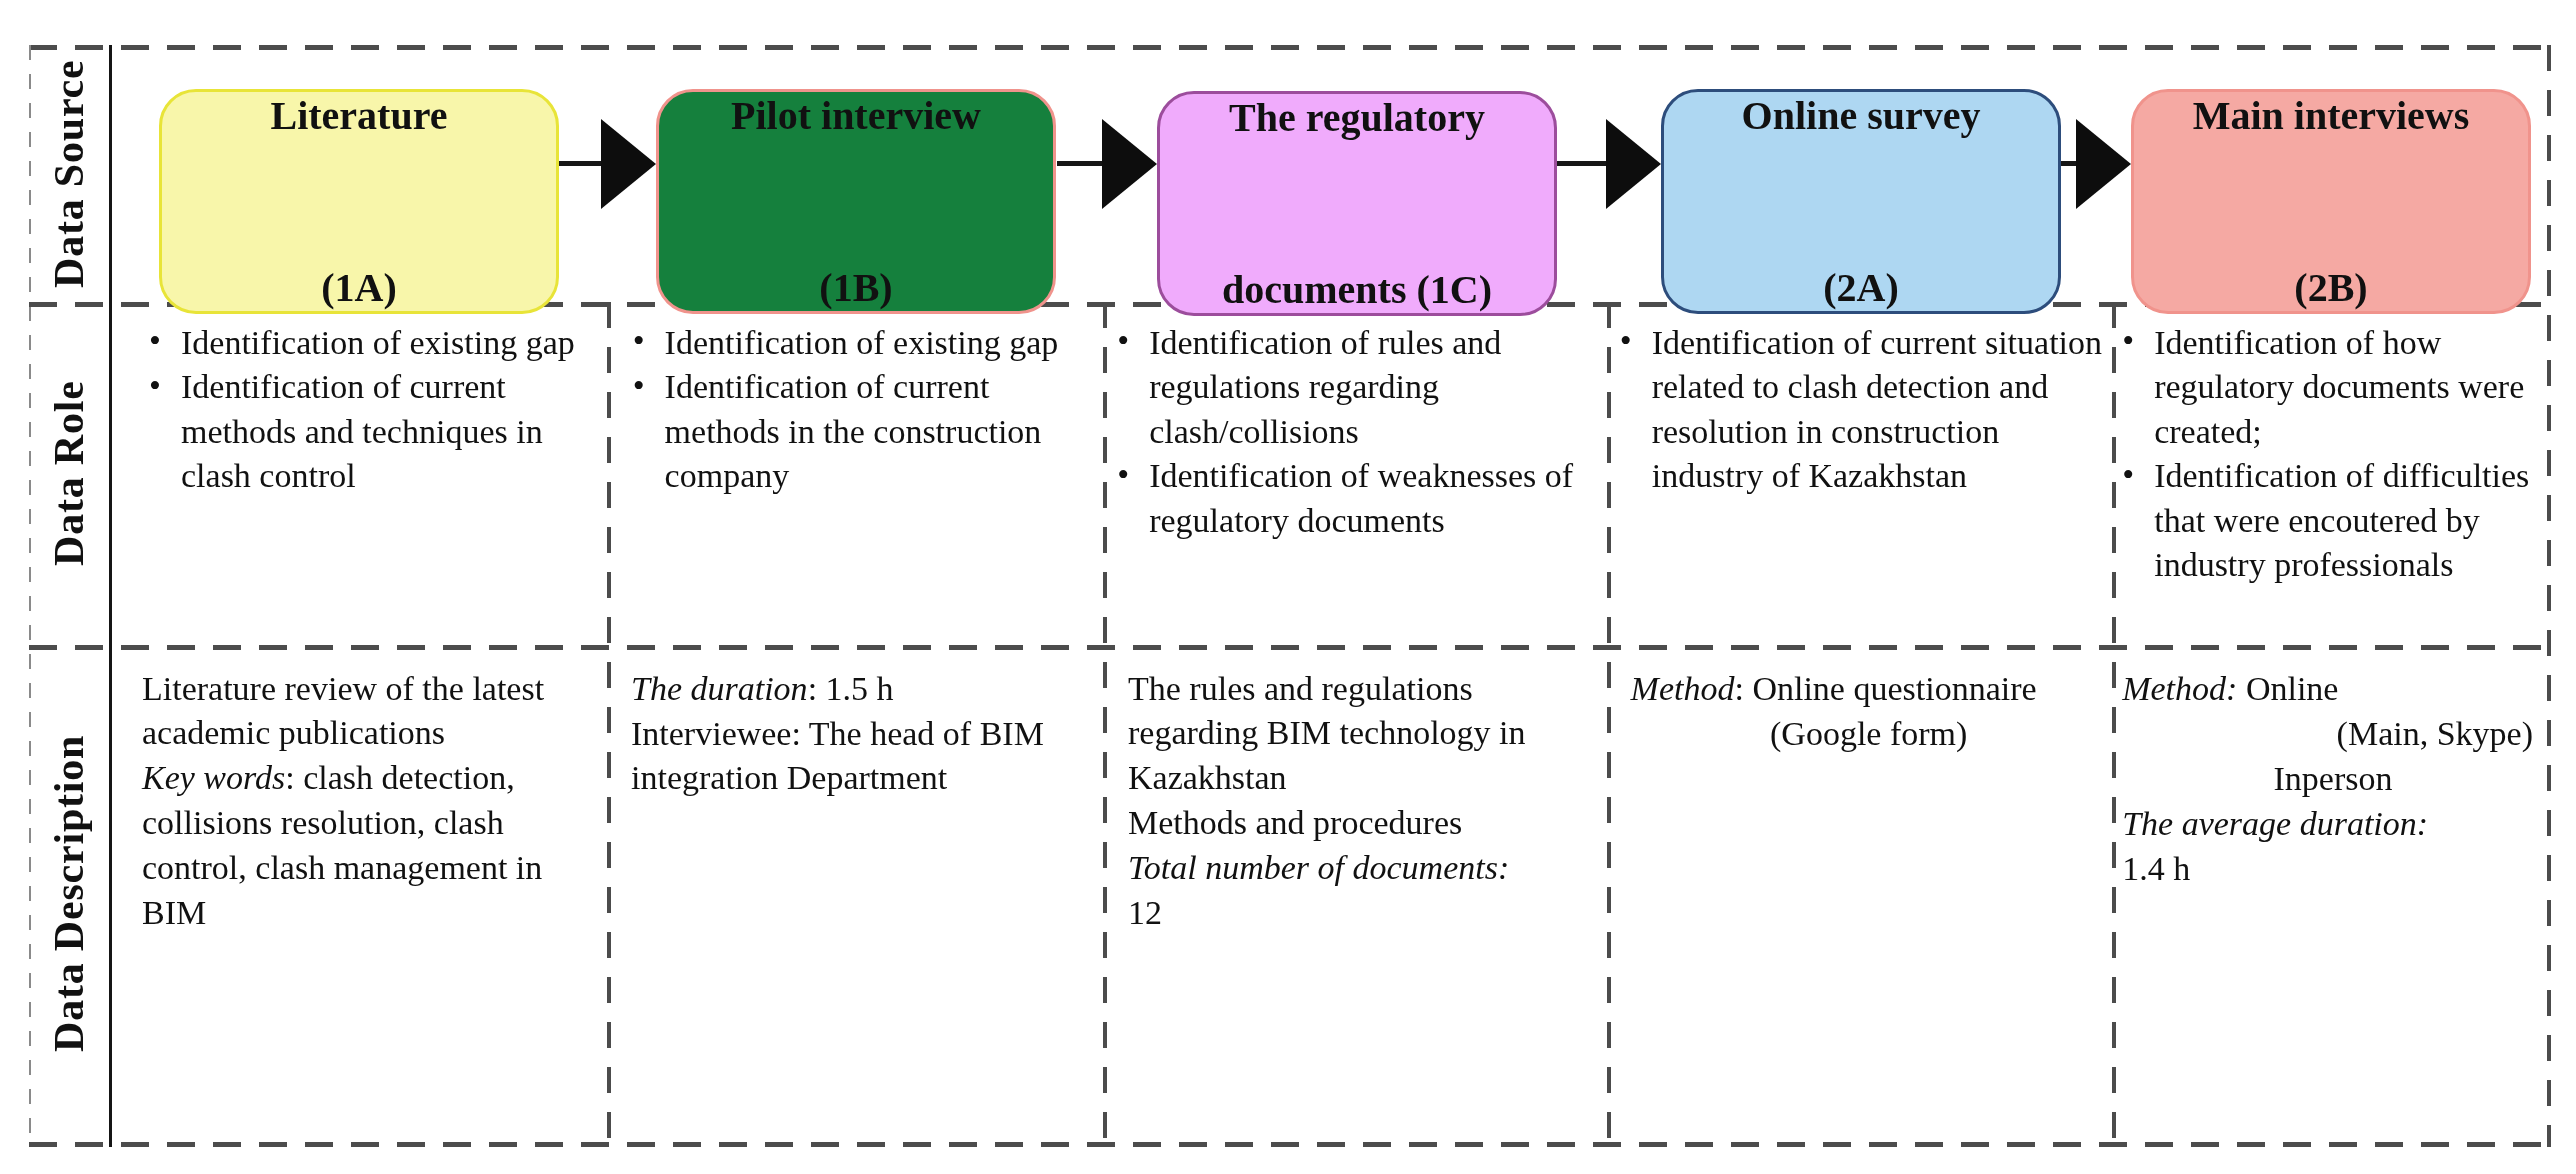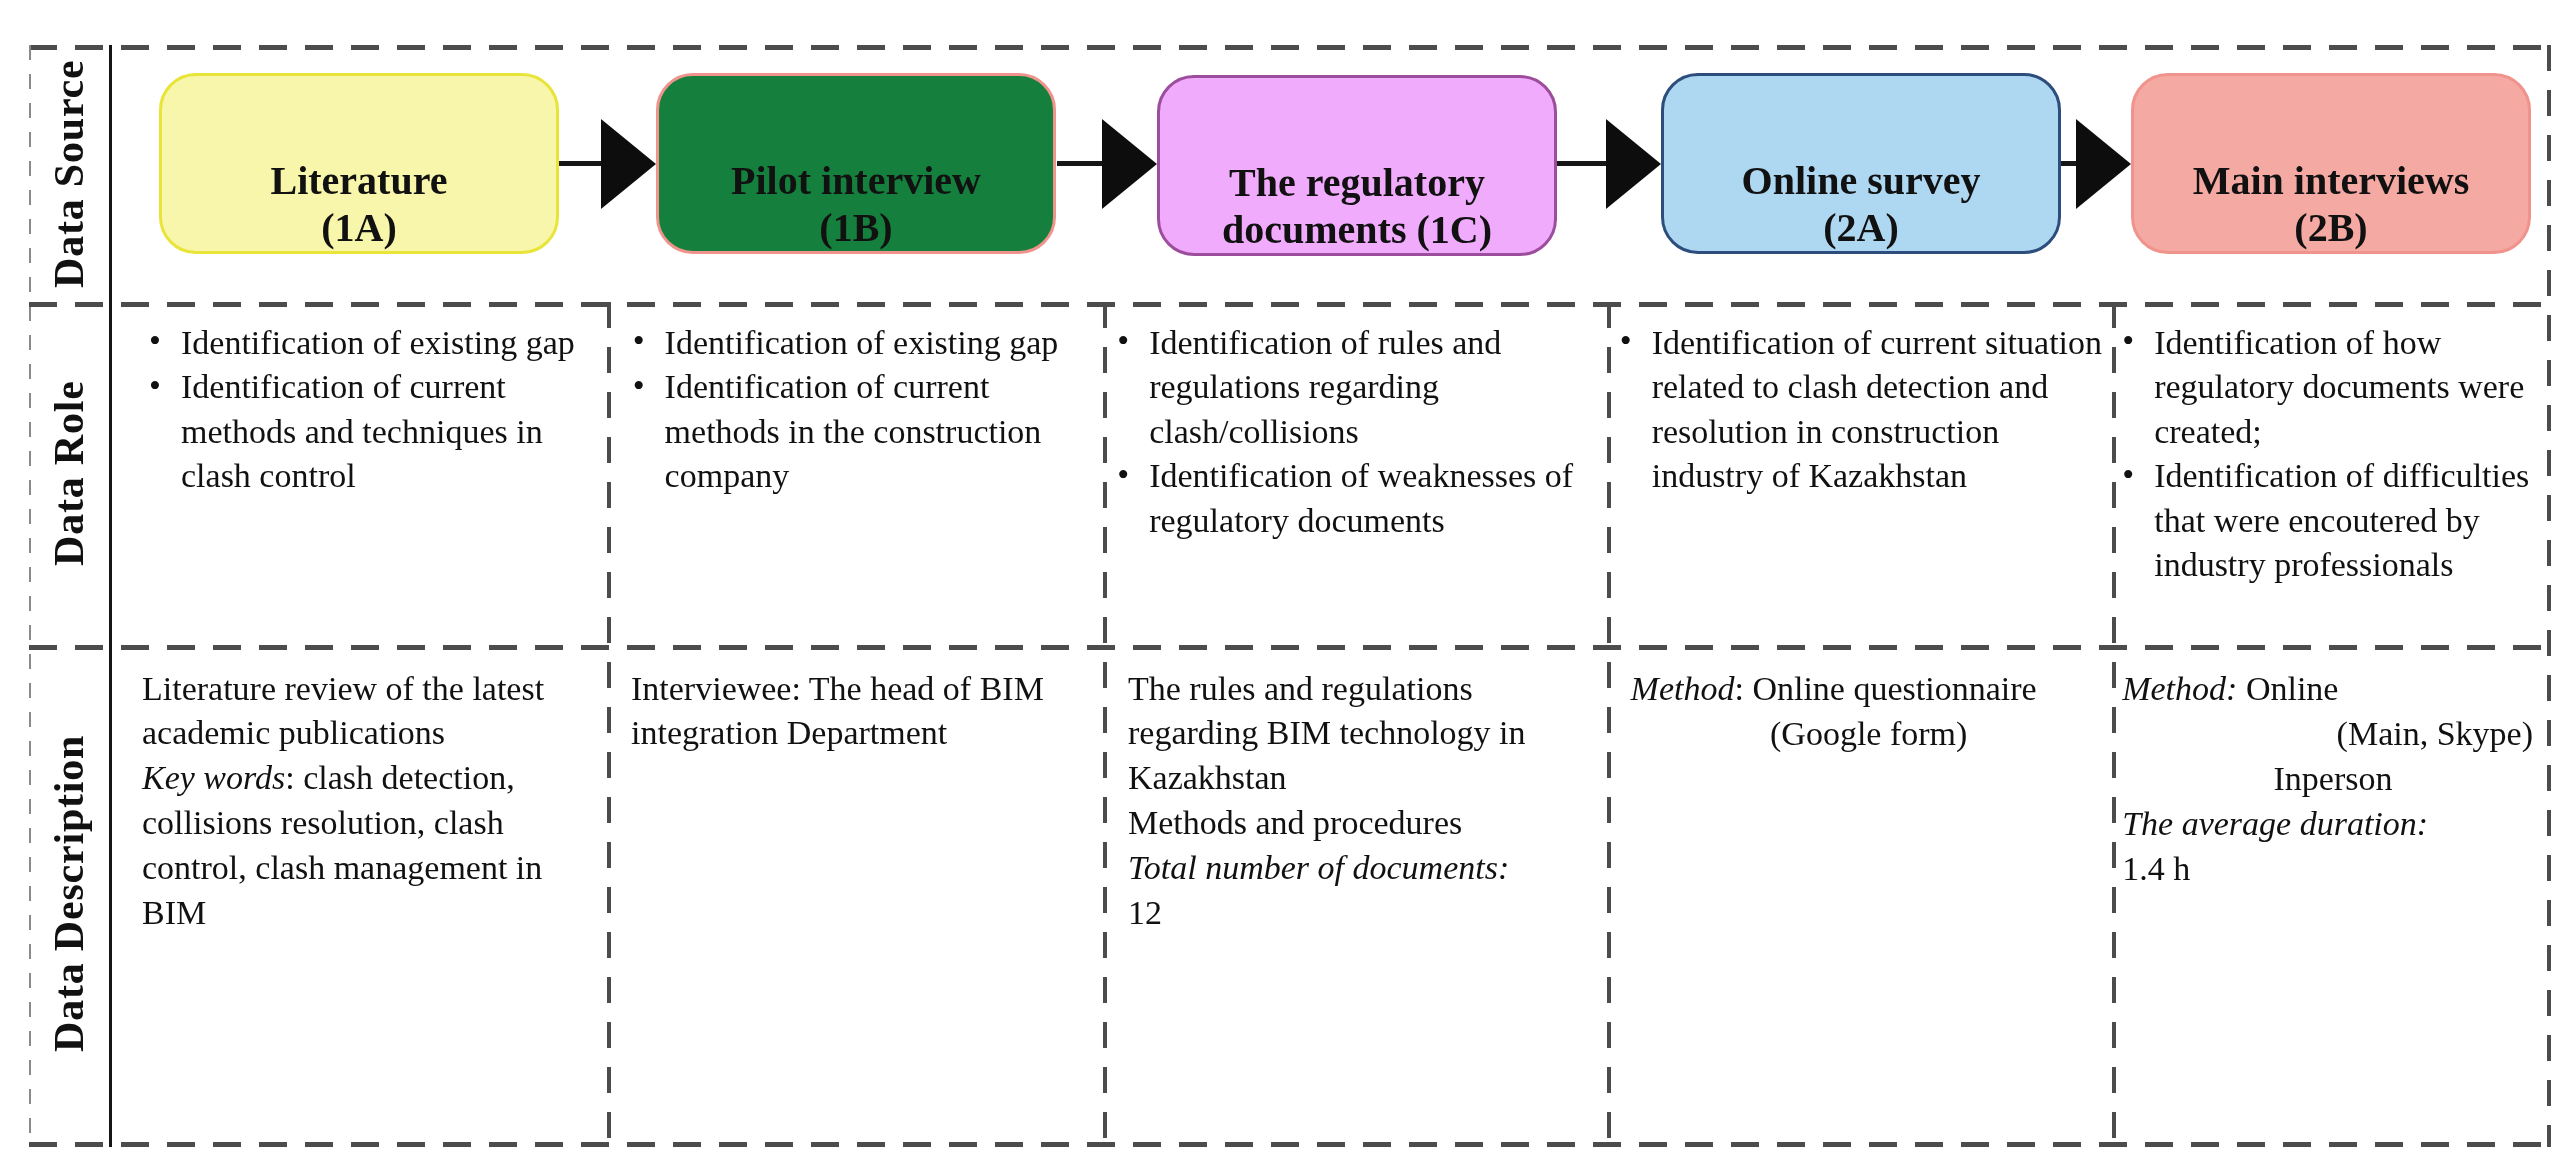--- a/index.html
+++ b/index.html
@@ -18,24 +18,24 @@
   .vsolid{position:absolute;width:3.1px;background:#151515;}
   
   .row-label{
     position:absolute;left:29px;width:80px;
     display:flex;align-items:center;justify-content:center;
     writing-mode:vertical-rl;transform:rotate(180deg);
     font-weight:bold;font-size:42px;letter-spacing:0.8px;white-space:nowrap;
   }
   
   .src-box{
-    position:absolute;height:181px;border-radius:37px;
-    display:flex;flex-direction:column;align-items:center;justify-content:flex-end;
+    position:absolute;height:225px;border-radius:37px;
+    display:flex;flex-direction:column;align-items:center;justify-content:space-between;
     text-align:center;font-weight:bold;font-size:40px;line-height:1.18;
-    border:3.1px solid transparent;box-sizing:border-box;
+    border:3.1px solid transparent;box-sizing:border-box;margin-top:16px;
   }
   
   .arrow{position:absolute;height:89px;}
   .arrow .tail{position:absolute;left:0;top:42px;height:4.6px;background:#161616;}
   .arrow .head{
     position:absolute;right:0;top:0;width:0;height:0;
     border-top:45px solid transparent;border-bottom:45px solid transparent;
     border-left:55px solid #0d0d0d;
   }
   
@@ -103,20 +103,21 @@
         <div class="head"></div>
       </div>
       <div class="role-cell" style="left: 608px; top: 302px; width: 497px; height: 343px; padding-left: 21.6px;">
         <ul>
           <li><span class="bullet">•</span>Identification of existing gap</li>
           <li><span class="bullet">•</span>Identification of current methods in the construction company</li>
         </ul>
       </div>
       <div class="desc-cell" style="left: 608px; top: 645px; width: 497px; height: 497px; padding-left: 23px;">
         <div class="desc-block" style="max-width: 462px;">
+          <div class="desc-line"><span class="it">The duration</span><span>: 1.5 h</span></div>
           <div class="desc-line"><span>Interviewee: The head of BIM integration Department</span></div>
         </div>
       </div>
       <div class="vdash" style="left: 1103px; top: 302px; height: 845px;"></div>
       <div class="src-box" style="left: 1157px; top: 75px; width: 400px; background: #f0abfc; border-color: rgb(156, 77, 156);">
         <div>The regulatory</div>
         <div>documents (1C)</div>
       </div>
       <div class="arrow" style="left: 1557px; top: 119px; width: 104px;">
         <div class="tail" style="width: 55px;"></div>

